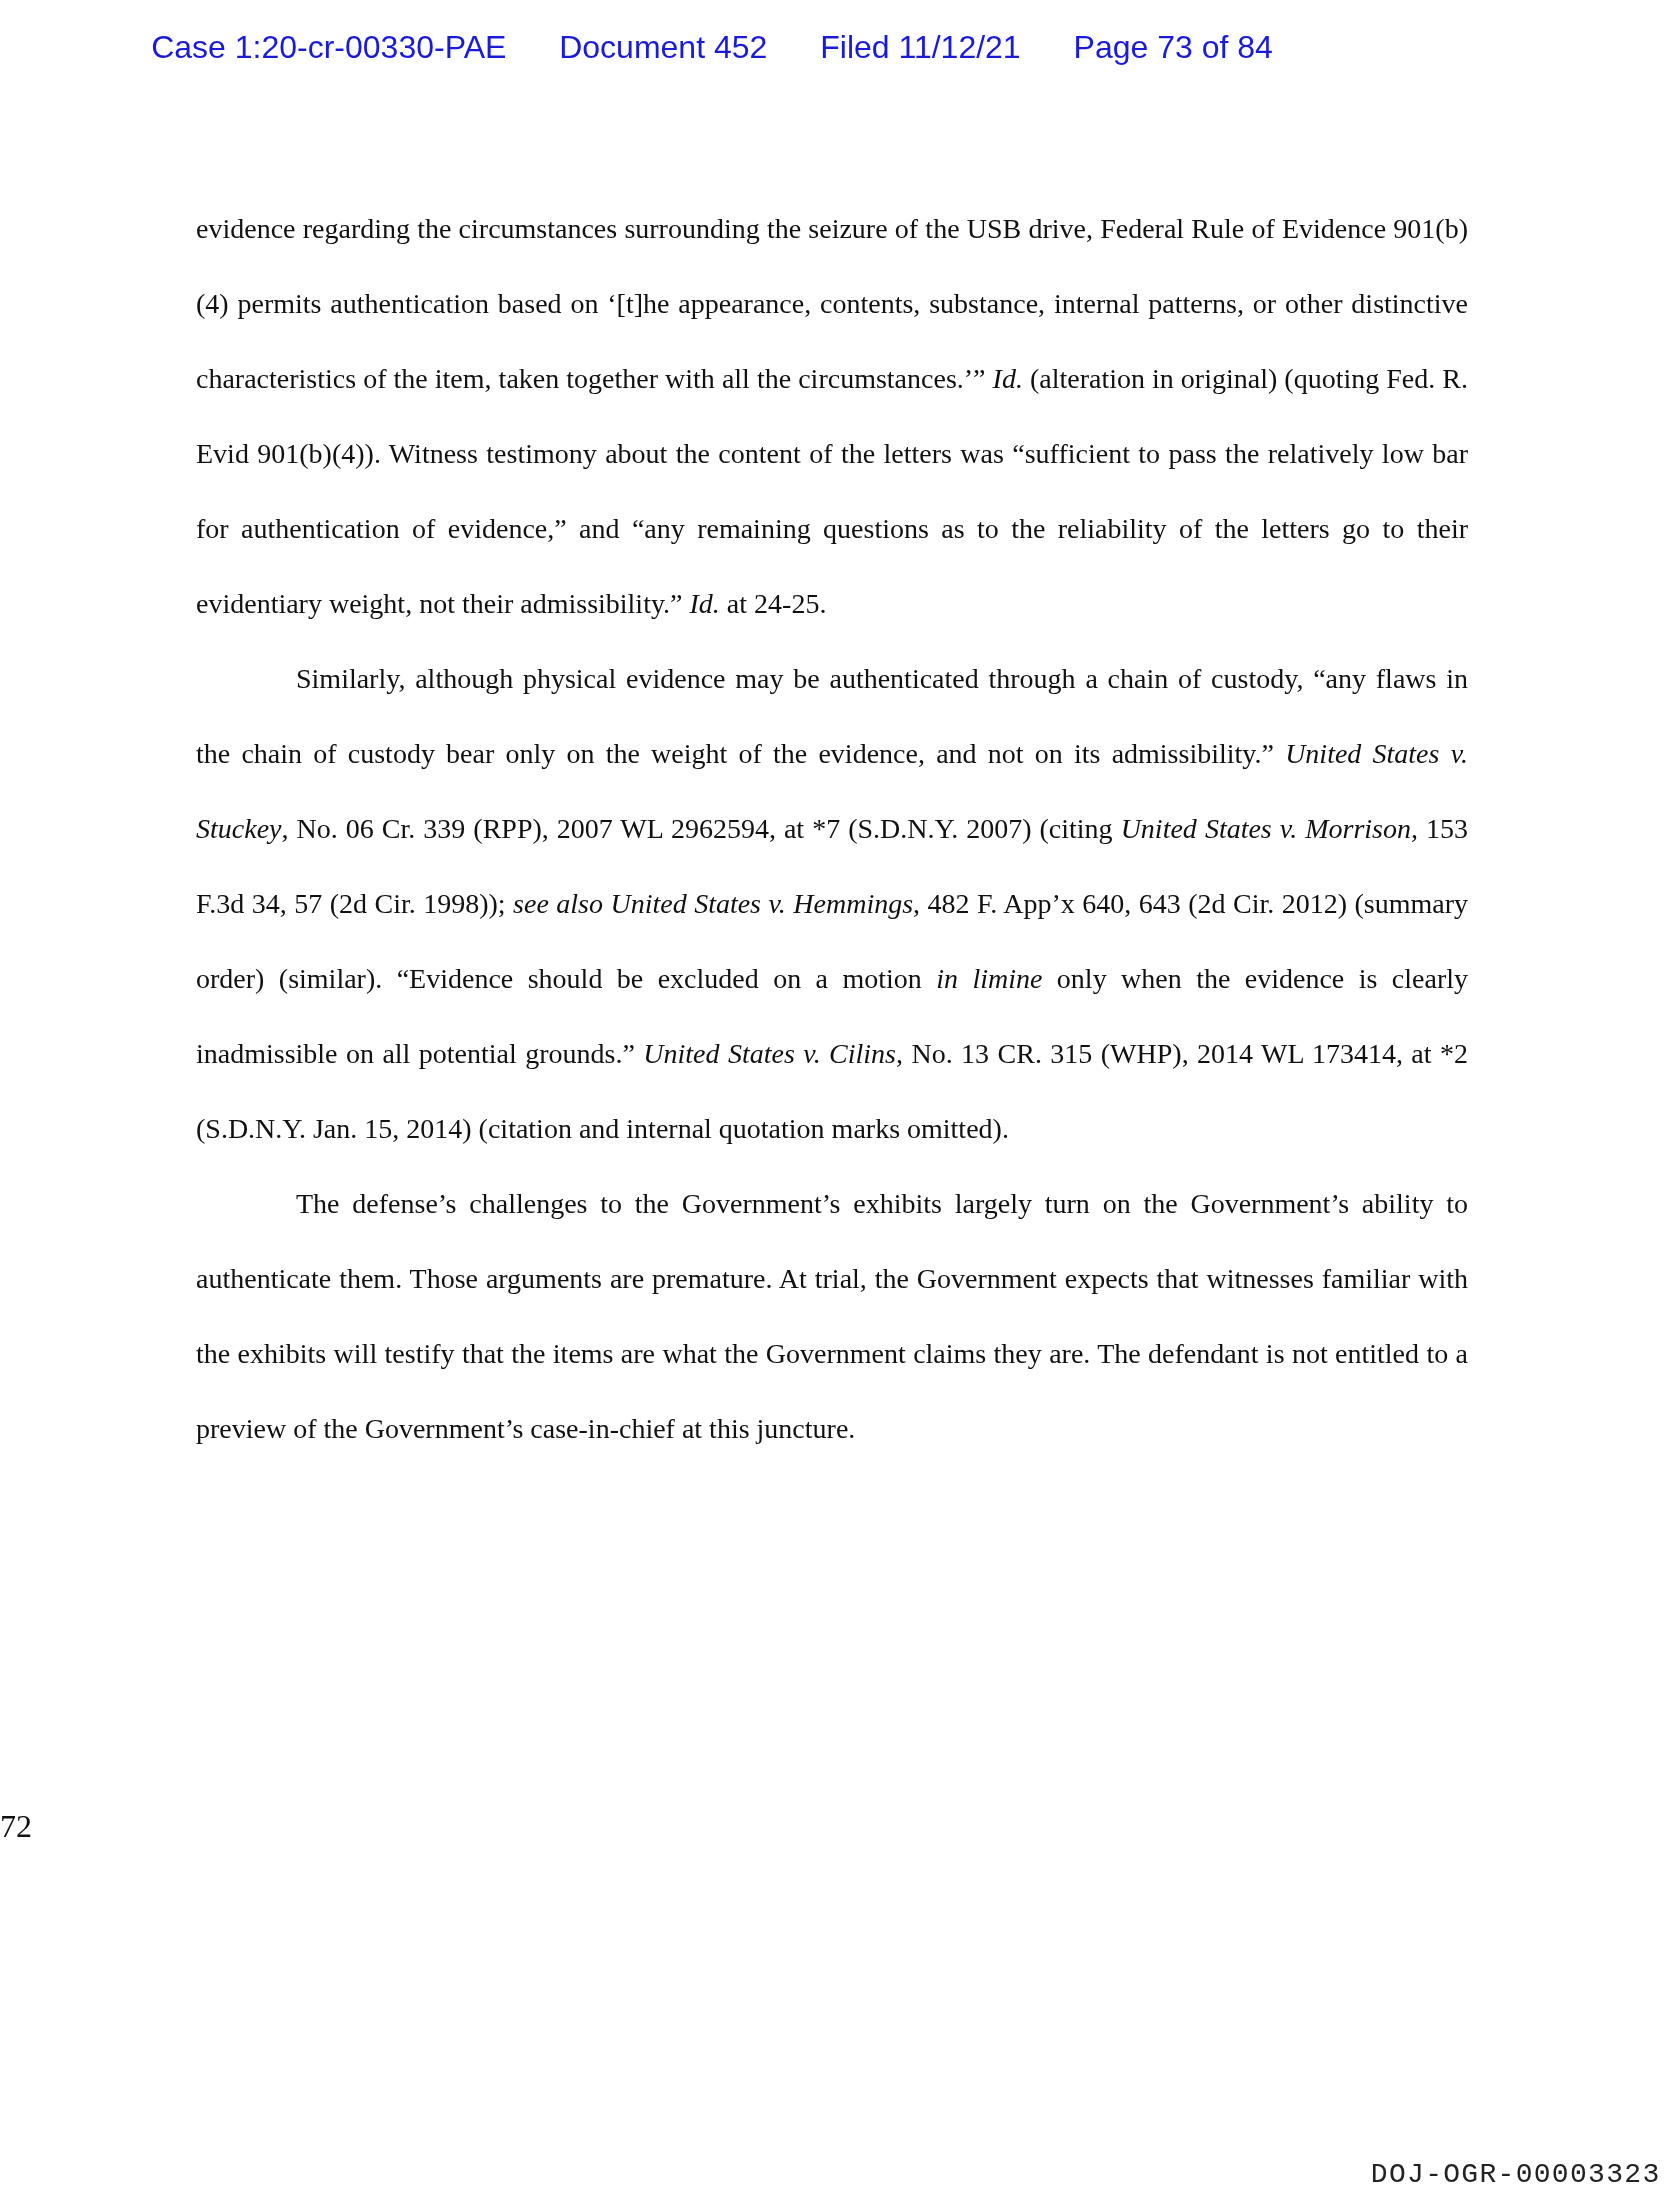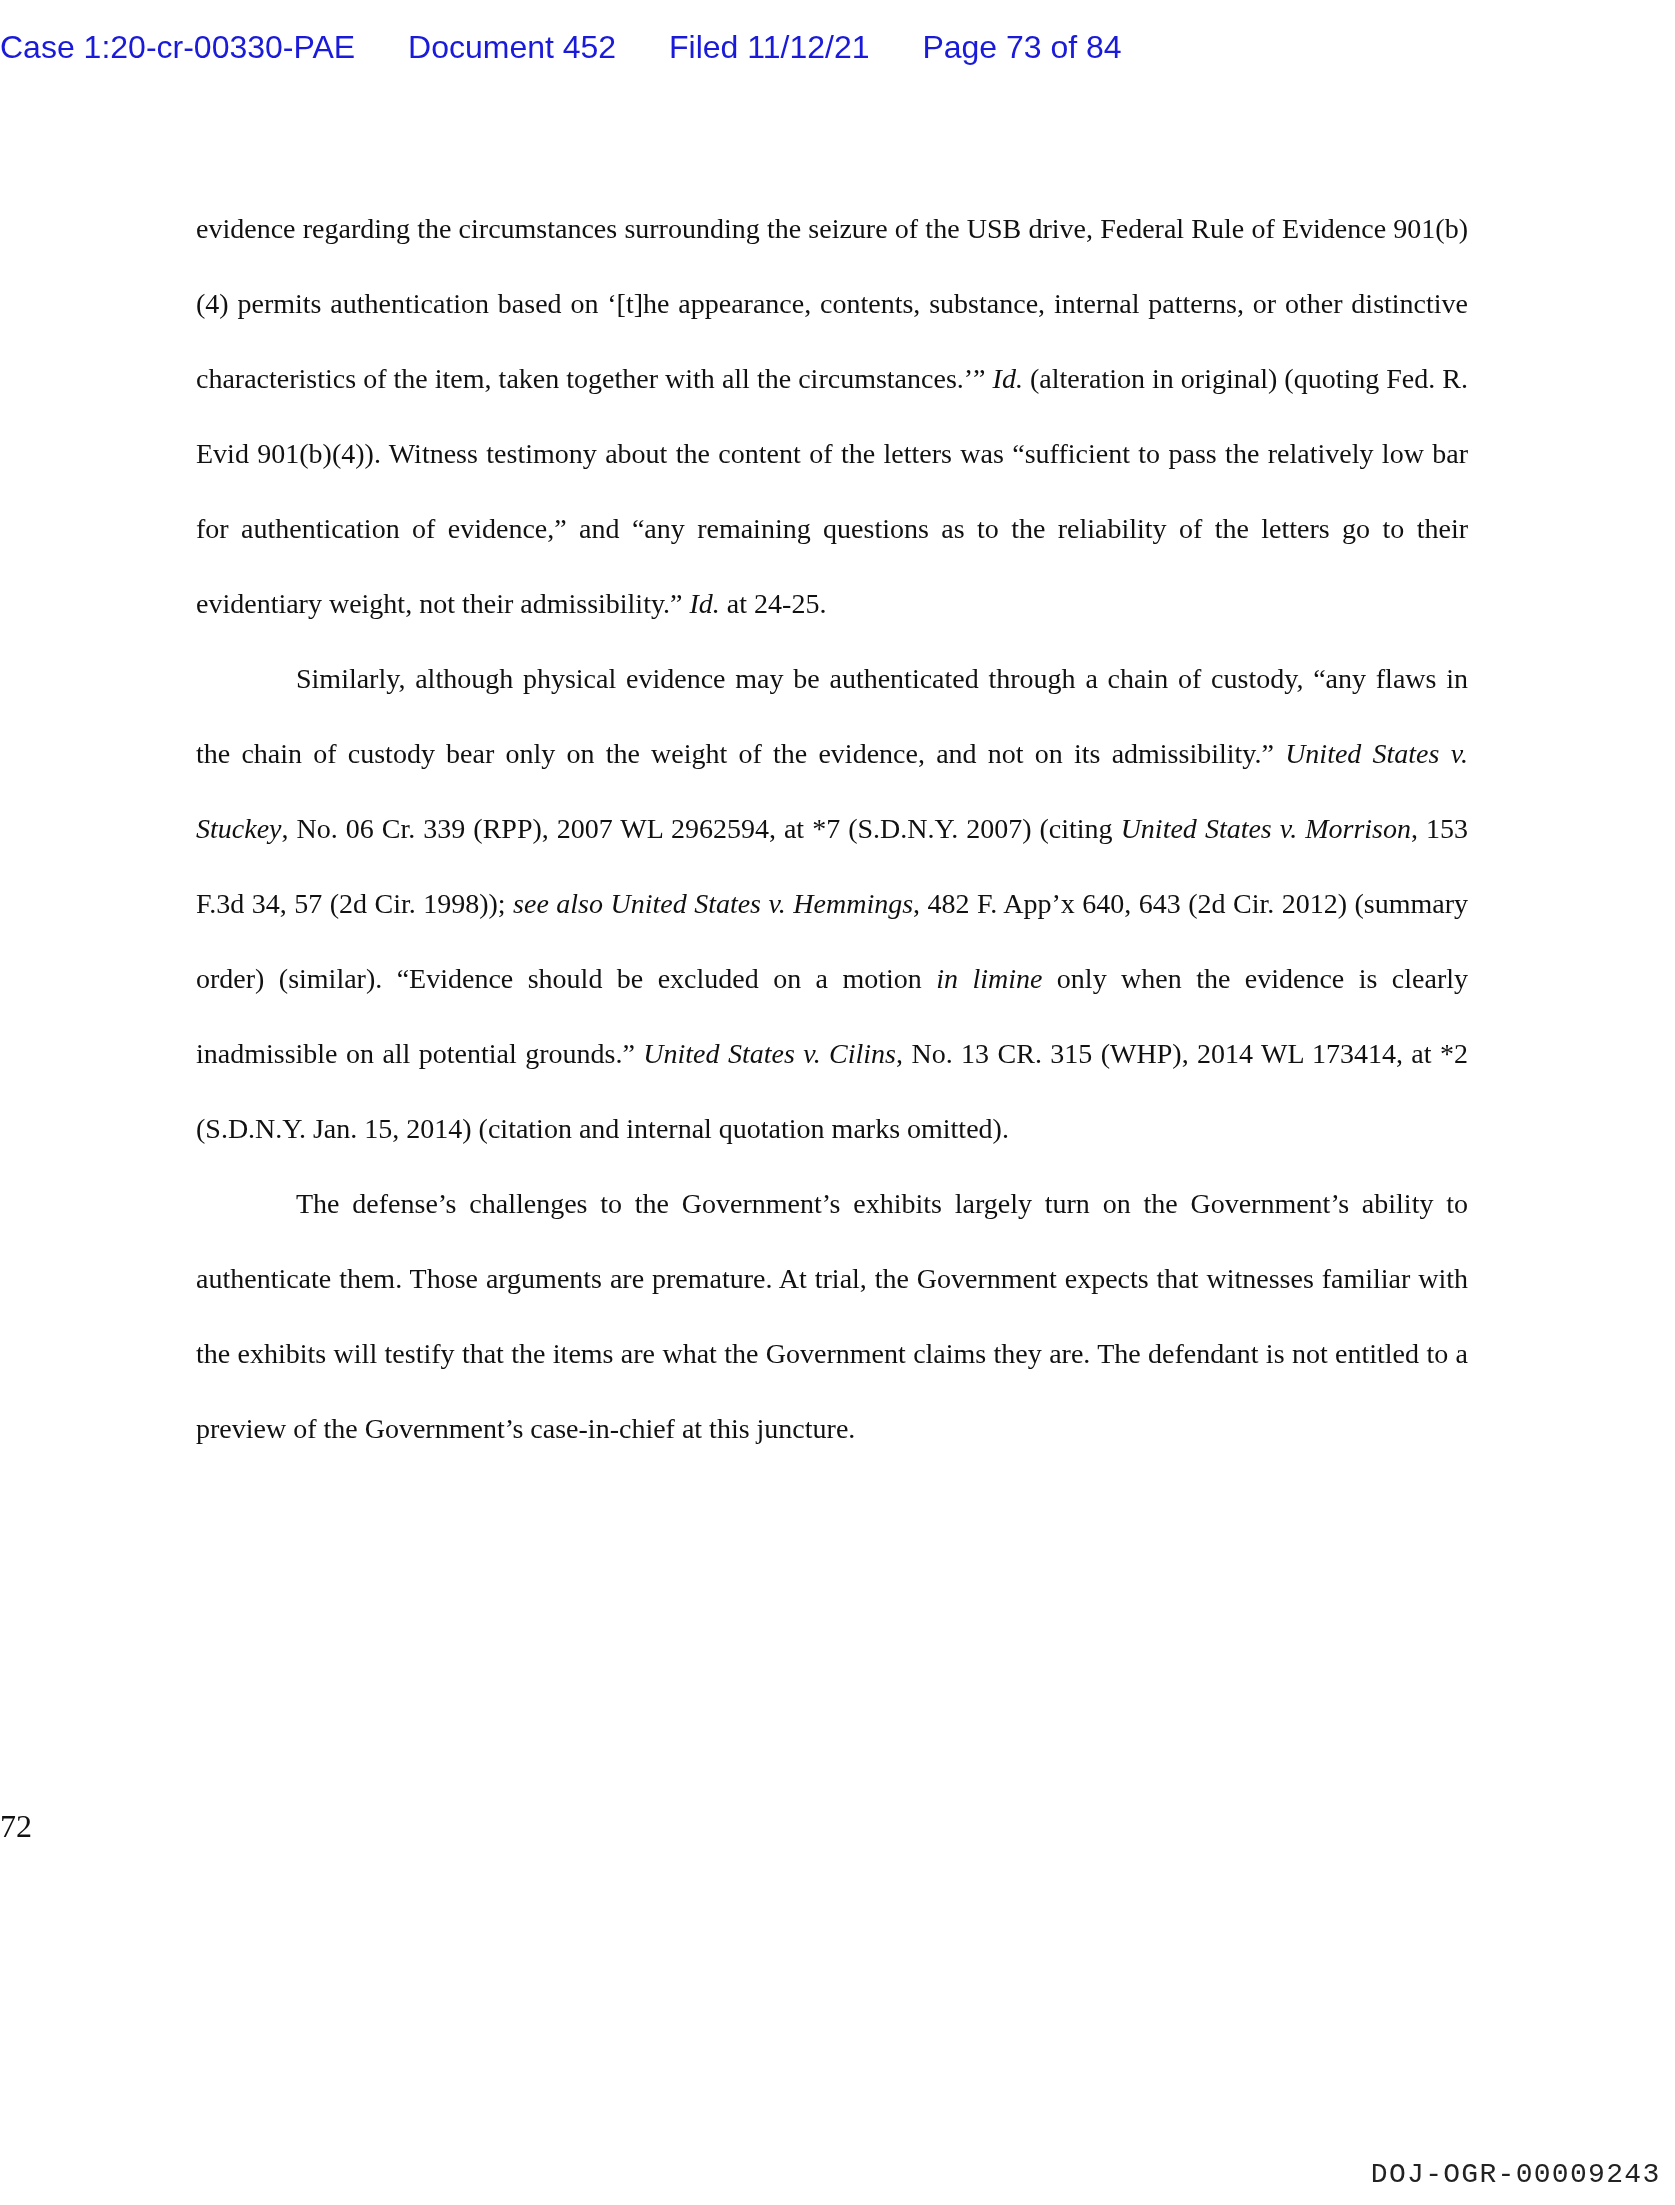--- a/index.html
+++ b/index.html
@@ -1,19 +1,19 @@
 <!DOCTYPE html>
 <html style="font-size:10.5px"><head>
 <meta charset="utf-8">
 <style>
   html, body { margin: 0; padding: 0; background: #ffffff; }
   body { width: 1675px; height: 2205px; position: relative; overflow: hidden; }
   .header {
     position: absolute; top: 29px; left: 0; width: 1446px;
-    color: #1a1adb;
+    text-align: center; color: #1a1adb;
     font-family: "Liberation Sans", sans-serif; font-size: 32px;
     white-space: nowrap;
   }
   .header span { display: inline-block; margin: 0 22px; }
   .header span:first-child { margin-left: 0; }
   .body {
     position: absolute; left: 196px; top: 191px; width: 1272px;
     font-family: "Liberation Serif", serif; font-size: 28px; color: #111;
     line-height: 75px; text-align: justify;
   }
@@ -45,14 +45,14 @@
 <div class="body">
   <p><span>evidence regarding the circumstances surrounding the seizure of the USB drive, Federal Rule of Evidence 901(b)(4) permits authentication based on ‘[t]he appearance, contents, substance, internal patterns, or other distinctive characteristics of the item, taken together with all the circumstances.’” </span><i>Id.</i><span> (alteration in original) (quoting Fed. R. Evid 901(b)(4)).  Witness testimony about the content of the letters was “sufficient to pass the relatively low bar for authentication of evidence,” and “any remaining questions as to the reliability of the letters go to their evidentiary weight, not their admissibility.”  </span><i>Id.</i><span> at 24-25.</span></p>
 
   <p class="indent"><span>Similarly, although physical evidence may be authenticated through a chain of custody, “any flaws in the chain of custody bear only on the weight of the evidence, and not on its admissibility.”  </span><i>United States v. Stuckey</i><span>, No. 06 Cr. 339 (RPP), 2007 WL 2962594, at *7 (S.D.N.Y. 2007) (citing </span><i>United States v. Morrison</i><span>, 153 F.3d 34, 57 (2d Cir. 1998)); </span><i>see also United States v. Hemmings</i><span>, 482 F. App’x 640, 643 (2d Cir. 2012) (summary order) (similar).  “Evidence should be excluded on a motion </span><i>in limine</i><span> only when the evidence is clearly inadmissible on all potential grounds.”  </span><i>United States v. Cilins</i><span>, No. 13 CR. 315 (WHP), 2014 WL 173414, at *2 (S.D.N.Y. Jan. 15, 2014) (citation and internal quotation marks omitted).</span></p>
 
 
   <p class="indent"><span>The defense’s challenges to the Government’s exhibits largely turn on the Government’s ability to authenticate them.  Those arguments are premature.  At trial, the Government expects that witnesses familiar with the exhibits will testify that the items are what the Government claims they are.  The defendant is not entitled to a preview of the Government’s case-in-chief at this juncture.</span></p>
 </div>
 
 <div class="pagenum">72</div>
-<div class="bates">DOJ-OGR-00009243</div>
+<div class="bates">DOJ-OGR-00003323</div>
 
 
 </body></html>

